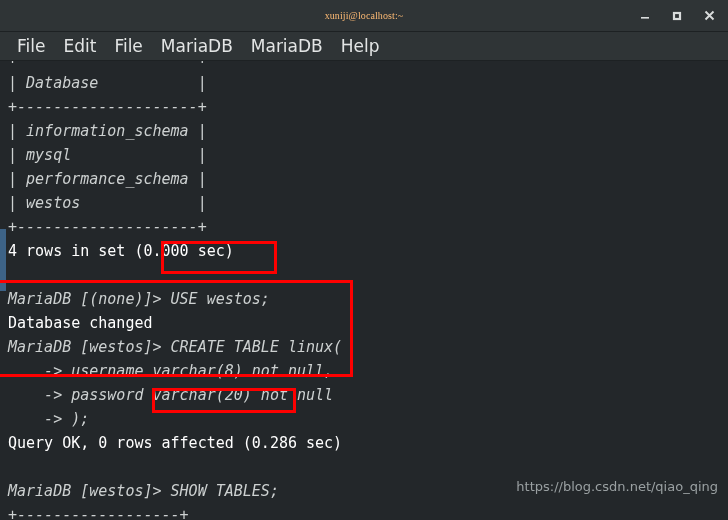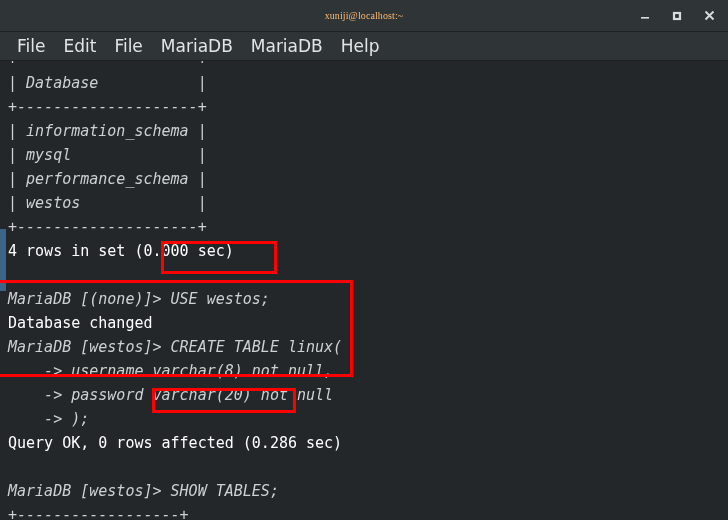--- a/index.html
+++ b/index.html
@@ -186,15 +186,16 @@
     <div id="scrollbar-track">
       <div id="scrollbar-thumb"></div>
     </div>
 
     <div id="screen"><div class="line dim">+--------------------+</div><div class="line dim">| Database           |</div><div class="line dim">+--------------------+</div><div class="line dim">| information_schema |</div><div class="line dim">| mysql              |</div><div class="line dim">| performance_schema |</div><div class="line dim">| westos             |</div><div class="line dim">+--------------------+</div><div class="line bold">4 rows in set (0.000 sec)</div><div class="line dim"></div><div class="line dim">MariaDB [(none)]&gt; USE westos;</div><div class="line bold">Database changed</div><div class="line dim">MariaDB [westos]&gt; CREATE TABLE linux(</div><div class="line dim">    -&gt; username varchar(8) not null,</div><div class="line dim">    -&gt; password varchar(20) not null</div><div class="line dim">    -&gt; );</div><div class="line bold">Query OK, 0 rows affected (0.286 sec)</div><div class="line dim"></div><div class="line dim">MariaDB [westos]&gt; SHOW TABLES;</div><div class="line dim">+------------------+</div></div>
 
     <div class="redbox" id="redbox-use" style="border-color: rgb(254, 0, 0);"></div>
     <div class="redbox" id="redbox-create" style="border-color: rgb(254, 0, 0);"></div>
     <div class="redbox" id="redbox-show" style="border-color: rgb(254, 0, 0);"></div>
 
+    <div id="watermark">https://blog.csdn.net/qiao_qing</div>
   </div>
 
 </div>
 
 </body></html>

